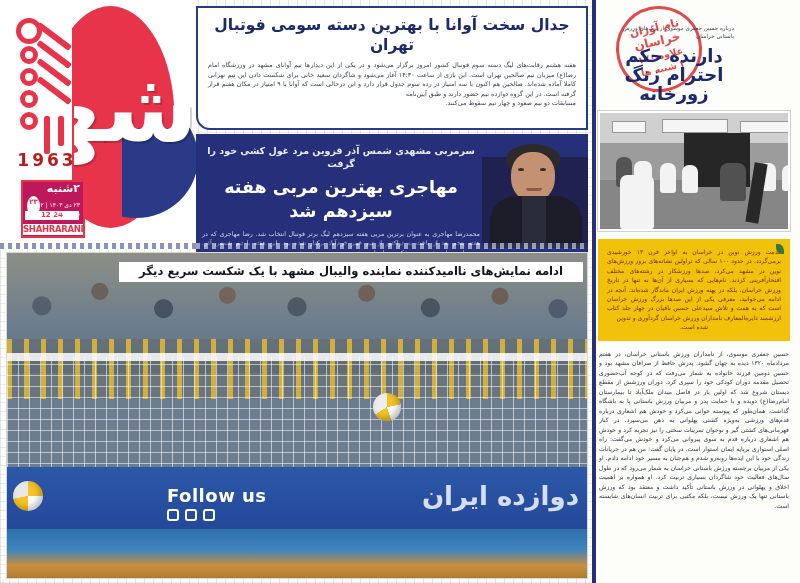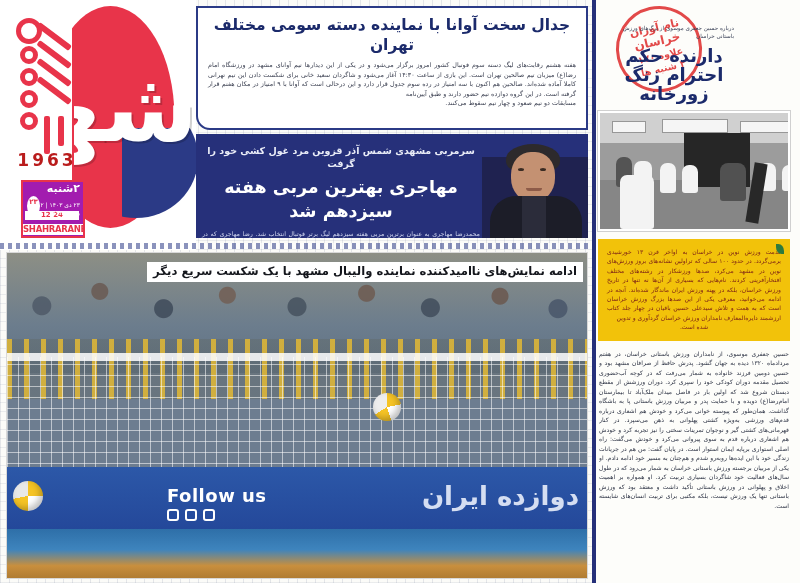--- a/index.html
+++ b/index.html
@@ -94,21 +94,21 @@
     color: #b91c1c;
     font-size: 17px;
     font-weight: bold;
     letter-spacing: 3px;
     direction: ltr;
   }
   .date-card {
     position: absolute;
     left: 17px; top: 178px;
     width: 64px; height: 58px;
-    background: #a21caf;
+    background: #be185d;
     border: 2px solid #e8344a;
     color: #fff;
     overflow: hidden;
   }
   .date-card .weekday {
     position: absolute;
     right: 3px; top: 1px;
     font-size: 11px;
     font-weight: bold;
     color: #fff;
@@ -182,21 +182,21 @@
     font-size: 6.4px;
     line-height: 9.6px;
     letter-spacing: -0.1px;
   }
   .article-football .body .last { text-align: right; display: block; }
 
   
   .panel-coach {
     position: absolute;
     left: 196px; top: 134px;
-    width: 392px; height: 104px;
+    width: 392px; height: 118px;
     background: #26307a;
     overflow: hidden;
   }
   .panel-coach .portrait {
     position: absolute;
     right: 0; top: 0;
     width: 106px; height: 114px;
     background:
       radial-gradient(circle at 48% 34%, #c99478 0 17%, transparent 17.5%),
       linear-gradient(180deg, #26307a 0 20%, #1f2250 20% 100%);
@@ -394,21 +394,21 @@
 
   
   .vb-kicker {
     position: absolute;
     right: 4px; top: 9px;
     background: #ffffff;
     color: #14161c;
     font-size: 11.6px;
     font-weight: bold;
     line-height: 17px;
-    padding: 1px 6px 2px;
+    padding: 1px 20px 2px;
     letter-spacing: -0.5px;
     white-space: nowrap;
   }
   .vb-headline {
     position: absolute;
     right: 22px; top: 34px;
     color: #fcd518;
     font-size: 37px;
     font-weight: bold;
     line-height: 46px;
@@ -592,21 +592,21 @@
         <div class="weekday">۲شنبه</div>
         <div class="badge">۲۳</div>
         <div class="issue">24 12</div>
         <div class="fdate">۲۳ دی ۱۴۰۳ | ۱۲ رجب ۱۴۴۶</div>
         <div class="site">SHAHRARANEWS.IR</div>
       </div>
     </div>
   </div>
 
   <div class="article-football">
-    <div class="headline">جدال سخت آوانا با نماینده دسته سومی مختلف تهران</div>
+    <div class="headline">جدال سخت آوانا با بهترین دسته سومی فوتبال تهران</div>
     <div class="body">
       <span>هفته هشتم رقابت‌های لیگ دسته سوم فوتبال کشور امروز برگزار می‌شود و در یکی از این دیدارها تیم آوانای مشهد در ورزشگاه امام رضا(ع) میزبان تیم صالحین تهران است. این بازی از ساعت ۱۴:۳۰ آغاز می‌شود و شاگردان سعید خانی برای شکست دادن این تیم تهرانی کاملا آماده شده‌اند. صالحین هم اکنون با سه امتیاز در رده سوم جدول قرار دارد و این درحالی است که آوانا با ۹ امتیاز در مکان هفتم قرار گرفته است. در این گروه دوازده تیم حضور دارند و طبق آیین‌نامه</span>
       <span class="last">مسابقات دو تیم صعود و چهار تیم سقوط می‌کنند.</span>
     </div>
   </div>
 
   <div class="panel-coach">
     <div class="portrait">
       <div class="hair"></div>
       <div class="face"></div>

